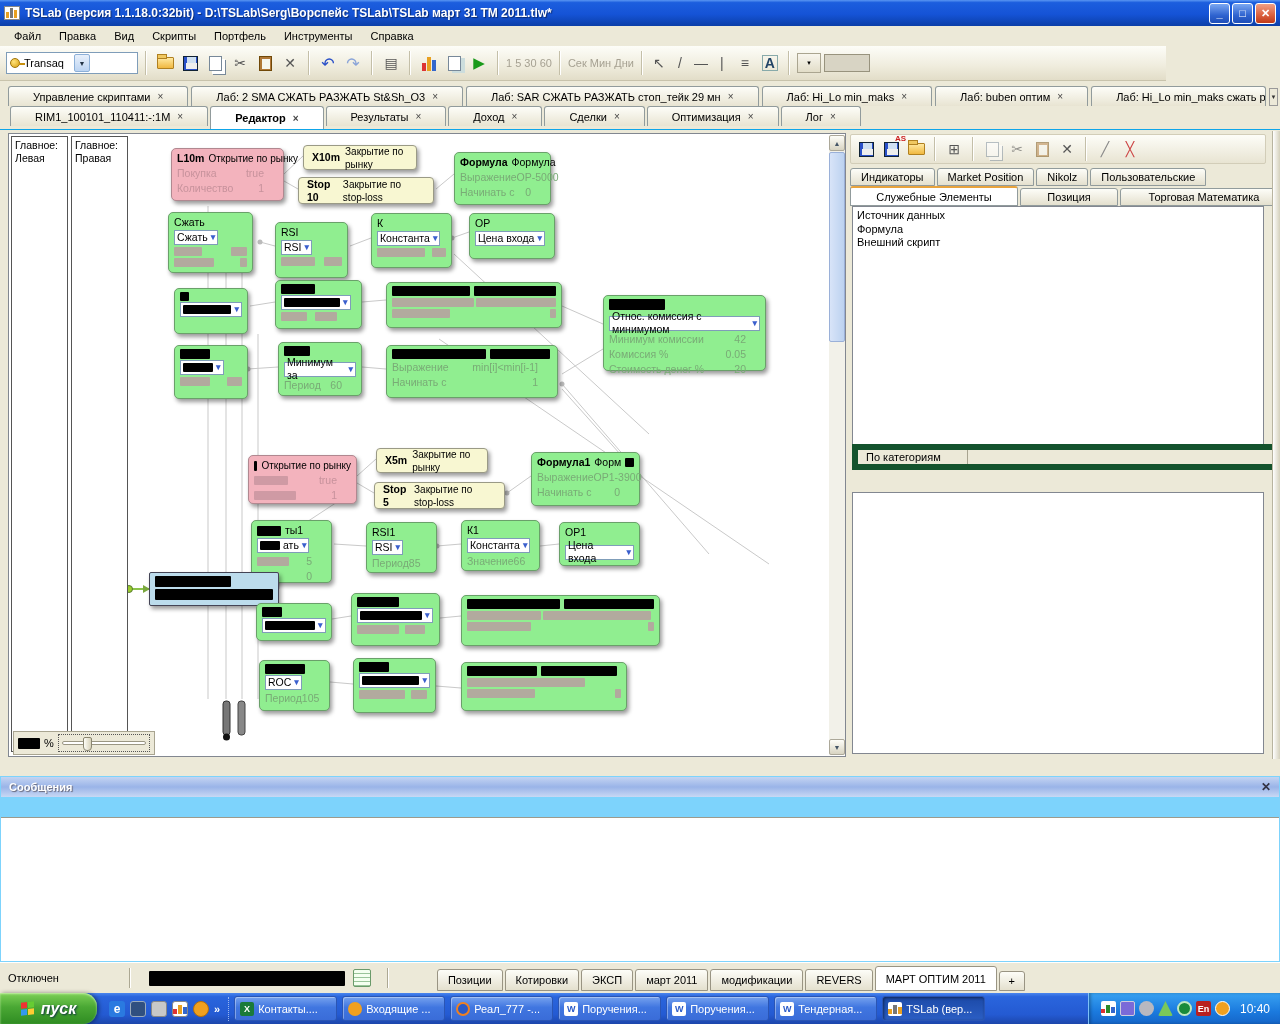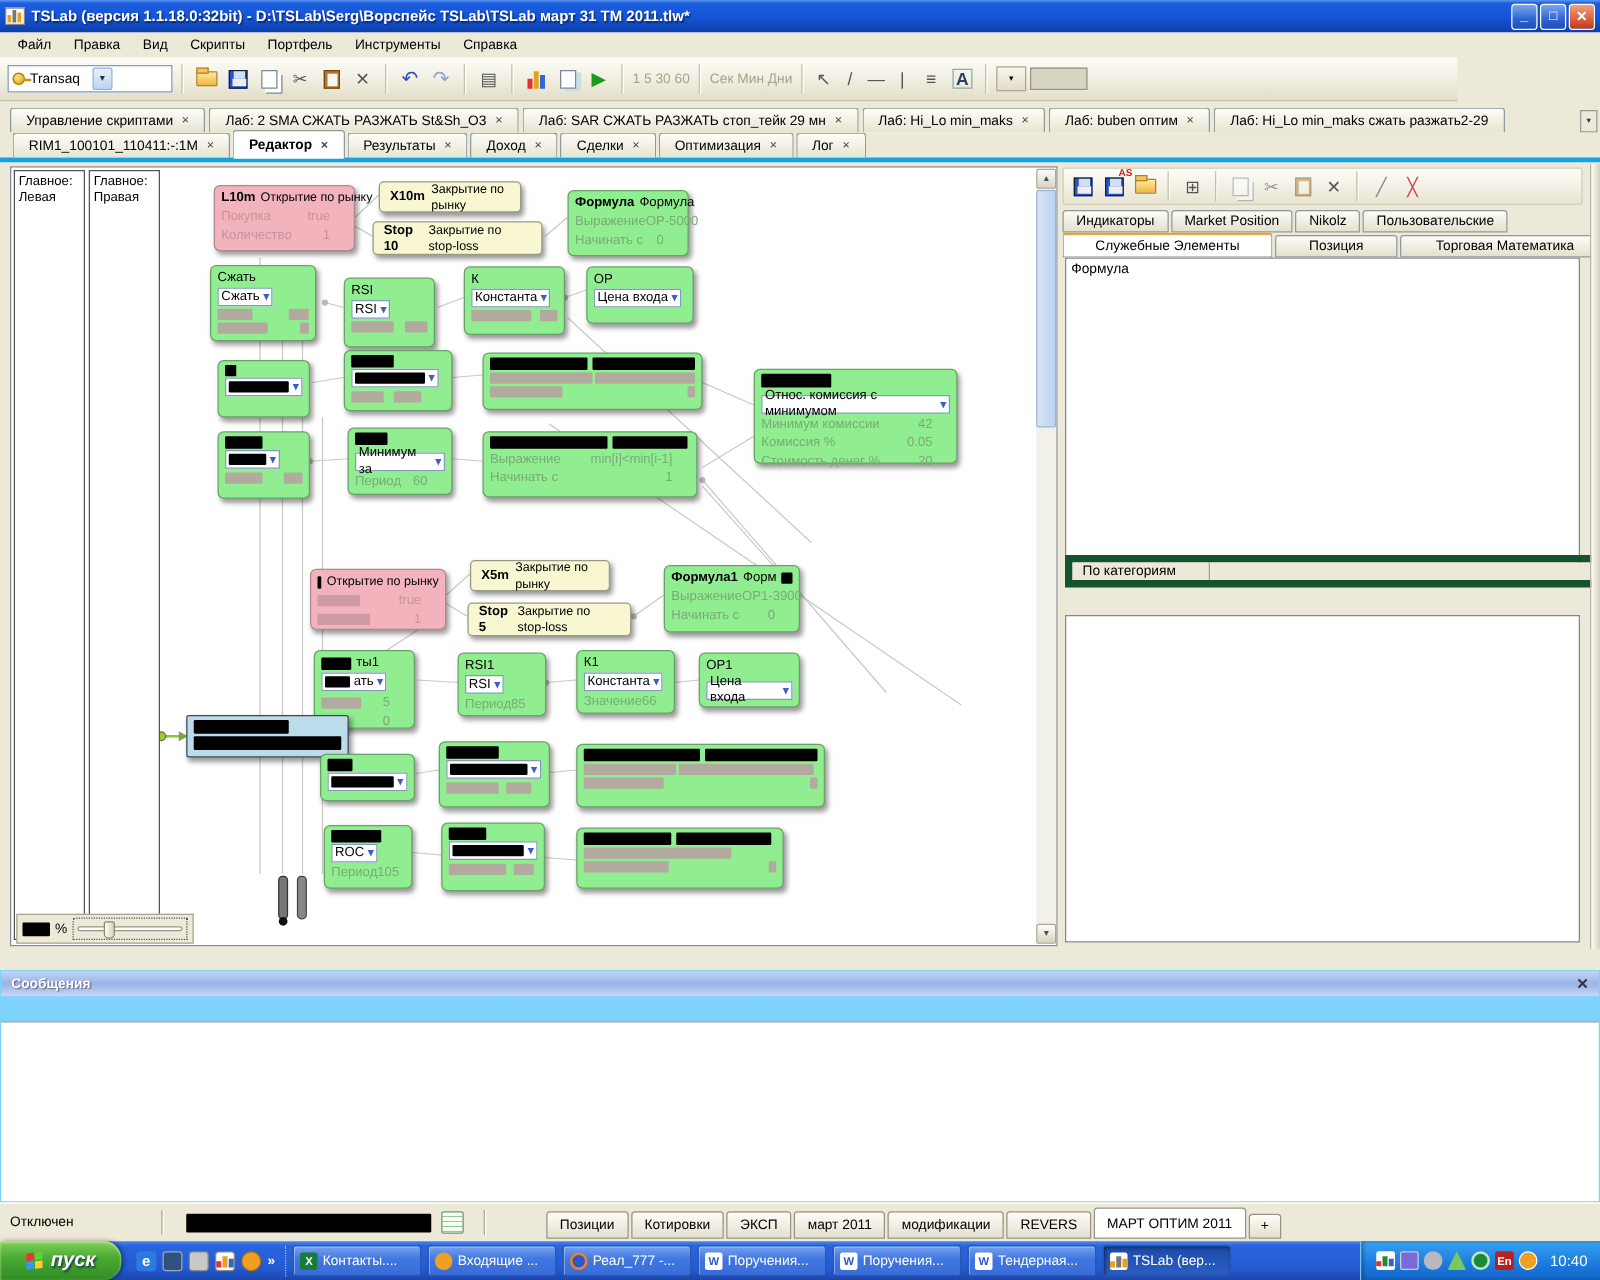--- a/index.html
+++ b/index.html
@@ -37,22 +37,22 @@
   .asmark{position:absolute;right:-4px;top:-4px;color:#c22;font-size:8px;font-weight:bold}
   .pages{width:13px;height:15px;background:#fff;border:1px solid #789;box-shadow:3px 3px 0 #fff,4px 4px 0 #789}
   .clipb{width:13px;height:15px;background:#b07838;border:1px solid #704808;position:relative}
   .clipb:after{content:"";position:absolute;left:2px;top:2px;width:8px;height:10px;background:#f6f6f0}
   .chbars{display:flex;align-items:flex-end;gap:1px;height:15px}
   .chbars b{width:4px}
   .abox{width:16px;height:16px;border:1px solid #8aa;display:flex;align-items:center;justify-content:center;font-weight:bold;color:#246}
   .grbox{width:46px;height:18px;background:#d8d4c4;border:1px solid #98937e}
   
   .tabs1{left:0;top:82px;width:1280px;height:24px;display:flex;align-items:flex-end;gap:3px;padding-left:8px;background:#ece9d8}
-  .tabs2{left:0;top:106px;width:1280px;height:24px;display:flex;align-items:flex-end;gap:2px;padding-left:10px;background:#ece9d8;border-bottom:4px solid #0ea5e9}
-  .xtab{height:20px;display:flex;align-items:center;gap:7px;padding:0 12px;background:linear-gradient(180deg,#fdfdf8,#e8e4d2);border:1px solid #919b9c;border-bottom:none;border-radius:3px 3px 0 0;white-space:nowrap}
+  .tabs2{left:0;top:106px;width:1280px;height:24px;display:flex;align-items:flex-start;gap:2px;padding-left:10px;background:#ece9d8;border-bottom:1px solid #0ea5e9}
+  .xtab{height:20px;display:flex;align-items:center;gap:7px;padding:0 24px;background:linear-gradient(180deg,#fdfdf8,#e8e4d2);border:1px solid #919b9c;border-bottom:none;border-radius:3px 3px 0 0;white-space:nowrap}
   .xtab .x{color:#444;font-size:10px}
   .xtab.active{background:#fff;height:23px;font-weight:bold;margin-bottom:-1px}
   .tabscroll{margin-left:auto;margin-right:2px;width:14px;height:18px;background:#ece9d8;border:1px solid #999;color:#333;font-size:6px;display:flex;flex-direction:column;align-items:center;justify-content:center}
   
   .editor-bg{left:0;top:130px;width:1280px;height:646px;background:#ece9d8}
   .canvas{left:8px;top:133px;width:838px;height:624px;background:#fff;border:1px solid #828790;position:absolute}
   .pane{position:absolute;top:2px;width:57px;height:616px;background:#fff;border:1px solid #555;font-size:10.5px;padding:2px 3px;line-height:13px}
   .wires{position:absolute;left:0;top:0;pointer-events:none}
   .vsb{position:absolute;left:820px;top:1px;width:16px;height:620px;background:#f2f1e9}
   .vsb .ar{position:absolute;left:0;width:16px;height:16px;background:linear-gradient(#fdfdf8,#d8d4c2);border:1px solid #aca899;border-radius:2px;color:#456;font-size:7px;display:flex;align-items:center;justify-content:center}
@@ -789,21 +789,23 @@
         <span>Служебные Элементы</span>
       </div>
     <div class="rtab" style="width:98px;justify-content:center">
         <span>Позиция</span>
       </div>
     <div class="rtab" style="width:168px;justify-content:center">
         <span>Торговая Математика</span>
       </div>
   </div>
   <div class="rlist">
+    <div>Источник данных</div>
     <div>Формула</div>
+    <div>Внешний скрипт</div>
   </div>
   <div class="catrow">
     <span class="catlab">По категориям</span>
     <span style="flex:1;background:#ece9d8"></span>
   </div>
   <div class="rempty"></div>
 </div>
 <div class="abs rstrip"></div>
 
 <div class="abs msgs">

